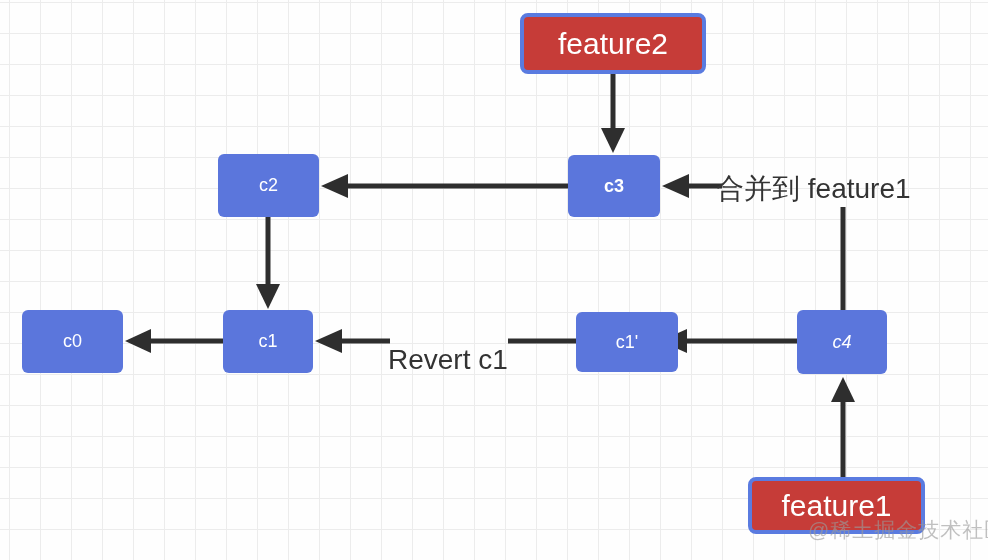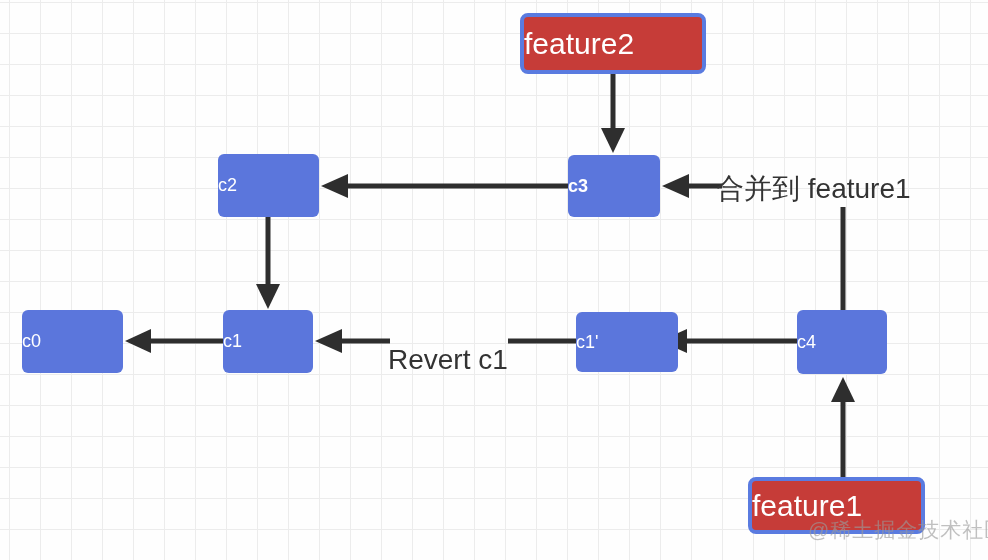--- a/index.html
+++ b/index.html
@@ -29,21 +29,21 @@
     stroke: var(--line, #2e2e2e);
     stroke-width: 5;
   }
   svg.edges polygon {
     fill: var(--line, #2e2e2e);
   }
   .node {
     position: absolute;
     display: flex;
     align-items: center;
-    justify-content: flex-start;
+    justify-content: center;
     box-sizing: border-box;
     color: #ffffff;
   }
   .commit {
     background: var(--commit-fill, #5b76dc);
     border-radius: 6px;
     font-size: 18px;
   }
   .branch {
     background: var(--branch-fill, #c63c38);
@@ -69,21 +69,21 @@
     z-index: 5;
     letter-spacing: 1px;
   }
   
   .n-feature2 { left: 520px; top: 13px;  width: 186px; height: 61px; }
   .n-c3       { left: 568px; top: 155px; width: 92px;  height: 62px; font-weight: bold; }
   .n-c2       { left: 218px; top: 154px; width: 101px; height: 63px; }
   .n-c0       { left: 22px;  top: 310px; width: 101px; height: 63px; }
   .n-c1       { left: 223px; top: 310px; width: 90px;  height: 63px; }
   .n-c1p      { left: 576px; top: 312px; width: 102px;  height: 60px; }
-  .n-c4       { left: 797px; top: 310px; width: 90px;  height: 64px; }
+  .n-c4       { left: 797px; top: 310px; width: 90px;  height: 64px; font-style: italic; }
   .n-feature1 { left: 748px; top: 477px; width: 177px; height: 57px; }
   .l-merge    { left: 716px; top: 172px; }
   .l-revert   { left: 388px; top: 327px; margin-top: 16px; }
 </style>
 </head>
 <body>
 
 <div class="canvas" style="--commit-fill: #5b76dc; --branch-fill: #c63c38; --branch-border: #5a7be0; --line: #2e2e2e; --label-text: #333333; --grid-line: #ececec; --background: #fefefe;">
 
   <svg class="edges" viewBox="0 0 988 560">

